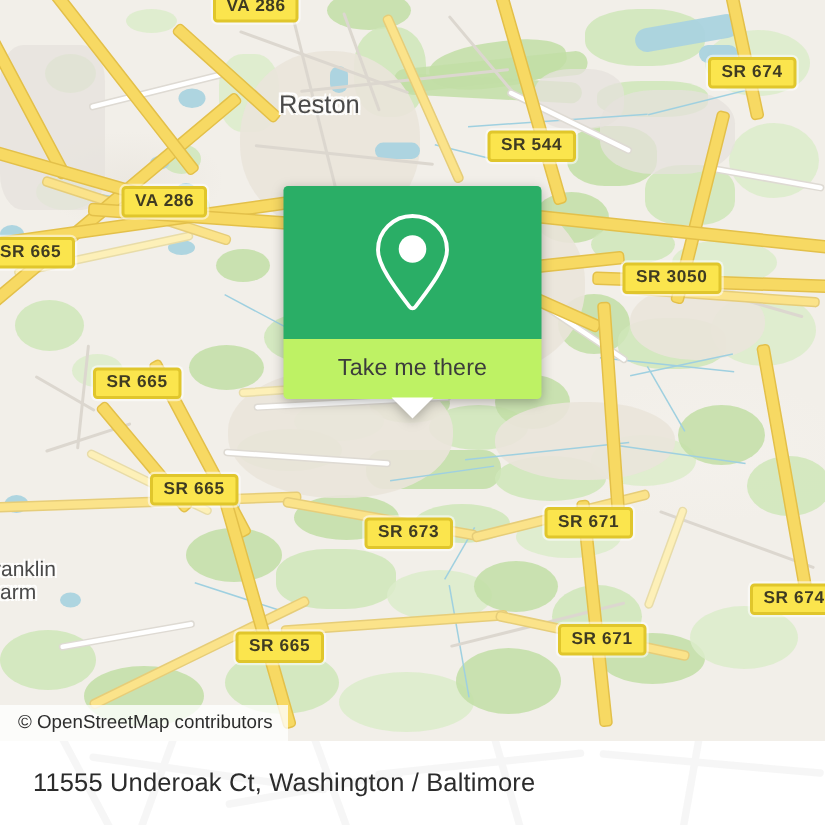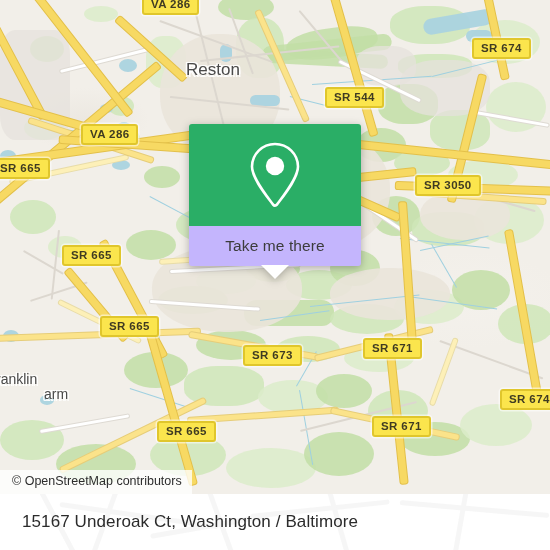--- a/index.html
+++ b/index.html
@@ -150,21 +150,21 @@
     background: #2aae66;
     border-radius: 3px 3px 0 0;
     display: flex;
     align-items: center;
     justify-content: center;
   }
   .pin-icon { display: block; }
   .callout-body {
     position: relative;
     width: 100%;
-    background: #c4b5fd;
+    background: #bef264;
     border-radius: 0 0 3px 3px;
     height: 40px;
     display: flex;
     align-items: center;
     justify-content: center;
   }
   .callout-label {
     color: #3c3c3c;
     font-size: 15.5px;
     letter-spacing: .1px;
@@ -399,21 +399,21 @@
 
     <div class="road motorway" style="left:392px;top:334px;width:150px;transform:rotate(84deg);"></div>
     <div class="road motorway" style="left:406px;top:202px;width:140px;transform:rotate(86deg);"></div>
     <div class="road motorway" style="left:512px;top:230px;width:170px;transform:rotate(80deg);"></div>
     <div class="road motorway" style="left:106px;top:240px;width:130px;transform:rotate(62deg);"></div>
     <div class="road motorway" style="left:150px;top:320px;width:170px;transform:rotate(74deg);"></div>
     <div class="road motorway" style="left:70px;top:268px;width:90px;transform:rotate(50deg);"></div>
 
     <div class="place" style="left:186px;top:60px;">Reston</div>
     <div class="place small" style="left:-4px;top:372px;">ranklin</div>
-    <div class="place small" style="left:0px;top:387px;margin-left:44px;">arm</div>
+    <div class="place small" style="left:0px;top:387px;">arm</div>
 
     <div class="shield" style="left:142px;top:-6px;">VA 286</div>
     <div class="shield" style="left:81px;top:124px;">VA 286</div>
     <div class="shield" style="left:472px;top:38px;">SR 674</div>
     <div class="shield" style="left:325px;top:87px;">SR 544</div>
     <div class="shield" style="left:415px;top:175px;">SR 3050</div>
     <div class="shield" style="left:-9px;top:158px;">SR 665</div>
     <div class="shield" style="left:62px;top:245px;">SR 665</div>
     <div class="shield" style="left:100px;top:316px;">SR 665</div>
     <div class="shield" style="left:243px;top:345px;">SR 673</div>
@@ -444,17 +444,17 @@
       <div class="footer-wm-line" style="left:120px;top:-6px;width:80px;transform:rotate(110deg);"></div>
       <div class="footer-wm-line" style="left:60px;top:8px;width:160px;transform:rotate(8deg);"></div>
       <div class="footer-wm-line" style="left:210px;top:-8px;width:80px;transform:rotate(70deg);"></div>
       <div class="footer-wm-line" style="left:250px;top:20px;width:140px;transform:rotate(-6deg);"></div>
       <div class="footer-wm-line" style="left:330px;top:-10px;width:90px;transform:rotate(74deg);"></div>
       <div class="footer-wm-line" style="left:400px;top:6px;width:150px;transform:rotate(5deg);"></div>
       <div class="footer-wm-line" style="left:470px;top:-10px;width:80px;transform:rotate(100deg);"></div>
       <div class="footer-wm-line" style="left:150px;top:40px;width:120px;transform:rotate(-10deg);"></div>
     </div>
     <div class="footer-inner">
-      <span class="footer-address">15167 Underoak Ct, Washington / Baltimore</span>
+      <span class="footer-address">11555 Underoak Ct, Washington / Baltimore</span>
     </div>
   </div>
 
 </div>
 
 </body></html>

